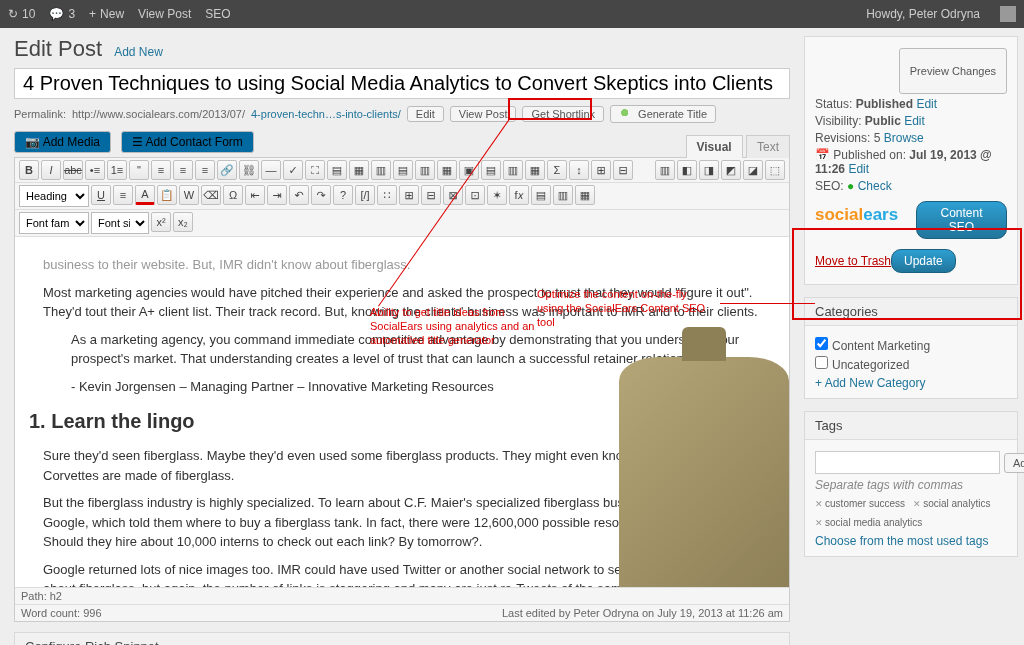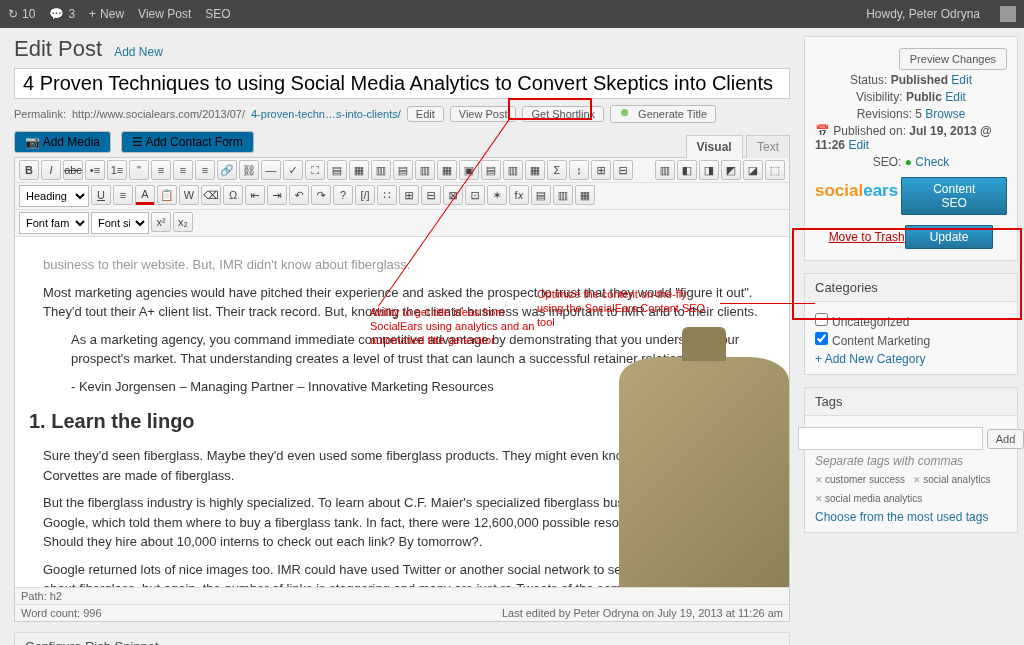--- a/index.html
+++ b/index.html
@@ -31,22 +31,22 @@
 .content p { margin: 8px 14px; }
 .content h2 { font-size: 20px; font-weight: bold; margin: 10px 0; }
 .content blockquote { margin: 8px 0 8px 28px; }
 .tankimg { position: absolute; right: 0; top: 120px; width: 170px; height: 235px; background: linear-gradient(135deg, #b5a678, #8d7f56); border-radius: 40px 40px 0 0 / 24px 24px 0 0; }
 .tankimg::before { content: ""; position: absolute; top: -30px; left: 50%; width: 44px; height: 34px; transform: translateX(-50%); background: #8d7f56; border-radius: 6px 6px 0 0; }
 .statusbar { background: #f5f5f5; border-top: 1px solid #ddd; font-size: 11px; color: #666; display: flex; justify-content: space-between; padding: 2px 6px; }
 .snippet { margin-top: 10px; }
 .metabox { background: #f8f8f8; border: 1px solid #d9d9d9; margin-bottom: 12px; }
 .metabox h3 { background: #f1f1f1; border-bottom: 1px solid #ddd; padding: 6px 10px; font-size: 13px; color: #464646; font-weight: normal; cursor: pointer; }
 .metabox .inner { padding: 8px 10px; font-size: 12px; color: #555; }
-.row { display: flex; justify-content: center; align-items: center; margin: 3px 0; }
-.bluebtn { background: linear-gradient(#2e9fd2, #21759b); color: #fff; border: 1px solid #1b607f; border-radius: 1px; padding: 4px 24px; cursor: pointer; font-size: 12px; }
+.row { display: flex; justify-content: flex-start; align-items: center; margin: 3px 0; }
+.bluebtn { background: linear-gradient(#2e9fd2, #21759b); color: #fff; border: 1px solid #1b607f; border-radius: 10px; padding: 4px 12px; cursor: pointer; font-size: 12px; }
 .statlink { color: #21759b; text-decoration: none; }
 .trash { color: #b00; text-decoration: underline; }
 .searlogo { width: 110px; height: 30px; display: inline-block; font-weight: bold; font-size: 17px; }
 .searlogo .s { color: #f7941d; } .searlogo .e { color: #27aae1; }
 .smalltags { display: flex; flex-wrap: wrap; gap: 8px; margin: 6px 0; align-items: center; }
 .tagchip { font-size: 10px; color: #666; }
 .tagchip::before { content: "✕ "; font-size: 9px; color: #999; }
 .anno { color: #d00; font-size: 11px; position: absolute; line-height: 1.25; pointer-events: none; z-index: 10; }
 .redbox { position: absolute; border: 2px solid #d00; pointer-events: none; z-index: 9; }
 .redline { position: absolute; border-top: 1px solid #d00; transform-origin: 0 0; z-index: 8; pointer-events: none; }
@@ -221,21 +221,21 @@
     <div class="anno" style="left:370px; top:278px; width:180px">Ability to get title ideas from SocialEars using analytics and an automatied title generator</div>
     <div class="redline" style="left:720px; top:275px; width:95px; transform:rotate(0deg)"></div>
     <div class="anno" style="left:537px; top:260px; width:170px">Optimize the content on-the-fly using the SocialEars Content SEO tool</div>
   </div>
 
   <div class="side" style="position:relative">
 
     <div class="metabox">
       <div class="inner">
         <div class="row" style="justify-content:flex-end">
-            <button class="minibtn" style="padding:4px 10px">Preview Changes</button>
+            <button class="minibtn" style="padding:16px 10px">Preview Changes</button>
           </div>
         <div class="row">
             <span><span>Status:</span> <b>Published</b> <a class="statlink">Edit</a></span>
           </div>
         <div class="row">
             <span><span>Visibility:</span> <b>Public</b> <a class="statlink">Edit</a></span>
           </div>
         <div class="row">
             <span><span>Revisions:</span> <span>5</span> <a class="statlink">Browse</a></span>
           </div>
@@ -254,22 +254,22 @@
           <button class="bluebtn">Update</button>
         </div>
       </div>
     </div>
 
     <div class="redbox" style="left:-12px; top:200px; width:230px; height:92px"></div>
 
     <div class="metabox">
       <h3>Categories</h3>
       <div class="inner">
+        <div class="catitem"><input type="checkbox" checked="" style=""><span>Content Marketing</span></div>
         <div class="catitem"><input type="checkbox" style=""><span>Uncategorized</span></div>
-        <div class="catitem"><input type="checkbox" checked="" style=""><span>Content Marketing</span></div>
         <div style="margin-top:4px"><a class="statlink">+ Add New Category</a></div>
       </div>
     </div>
 
     <div class="metabox">
       <h3>Tags</h3>
       <div class="inner">
         <div class="row">
             <input type="text" style="flex: 1 1 0%; border: 1px solid rgb(204, 204, 204); padding: 3px;"> 
             <button class="minibtn" style="margin-left:4px;padding:3px 8px">Add</button>

